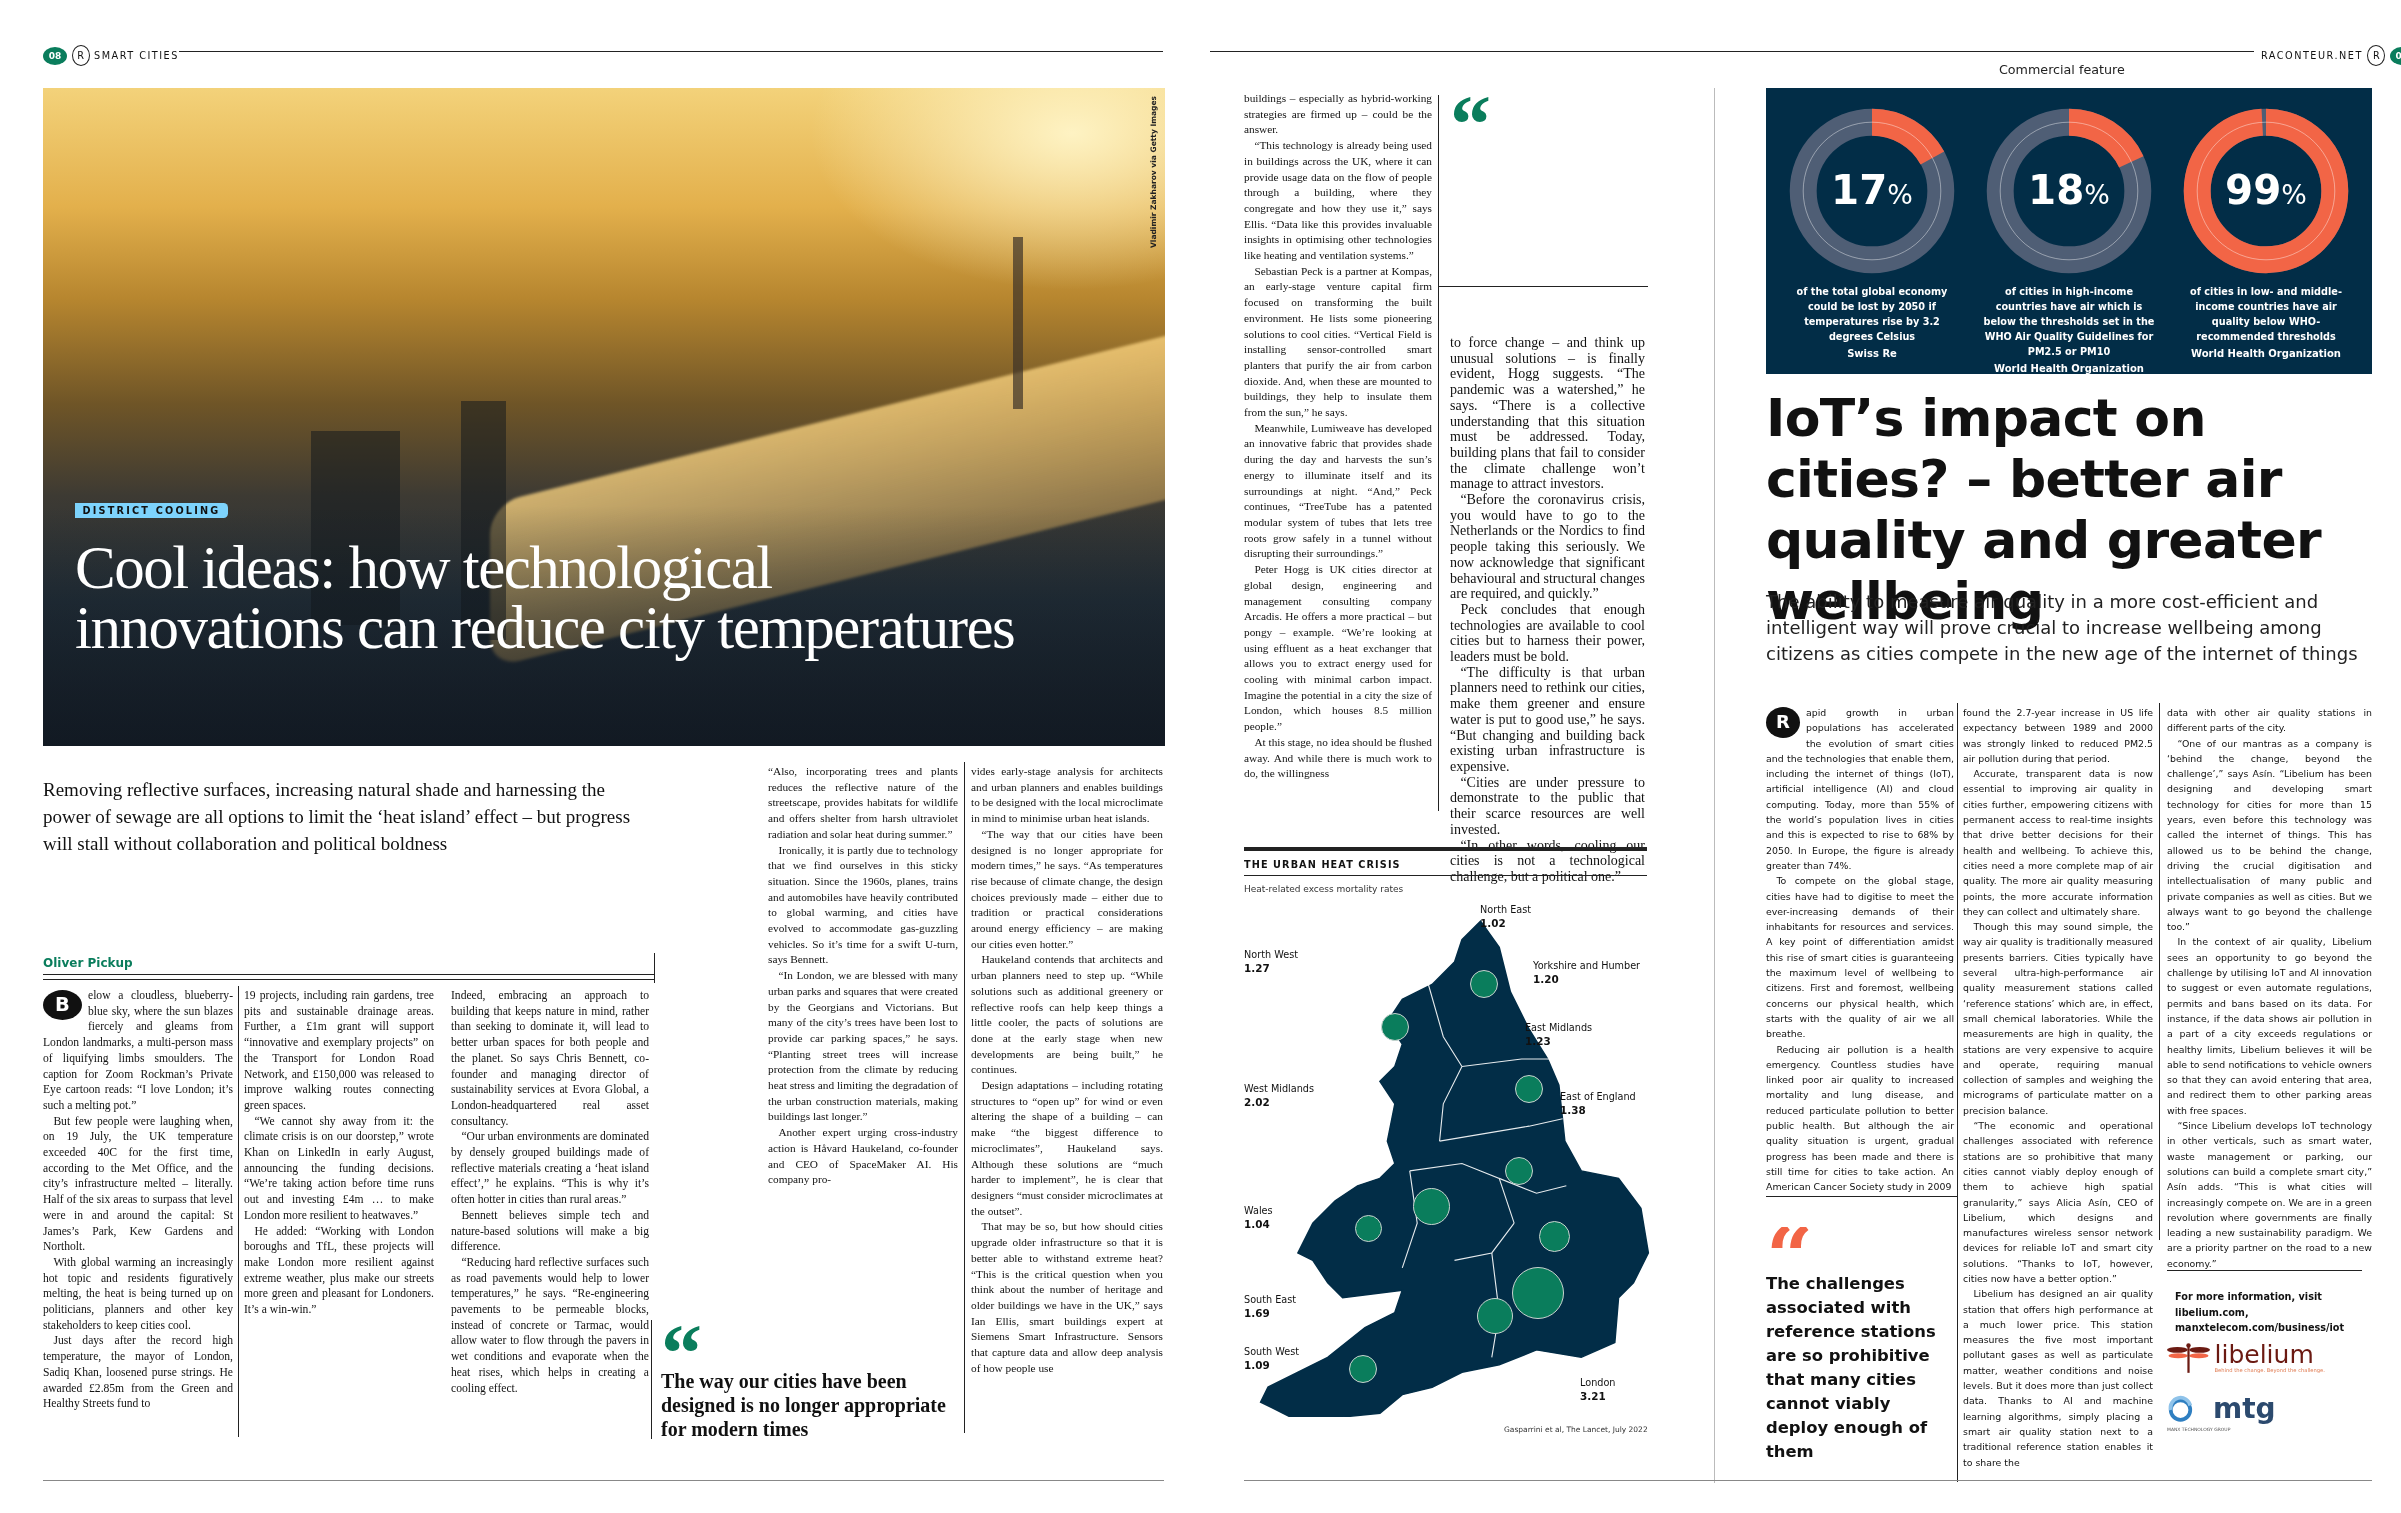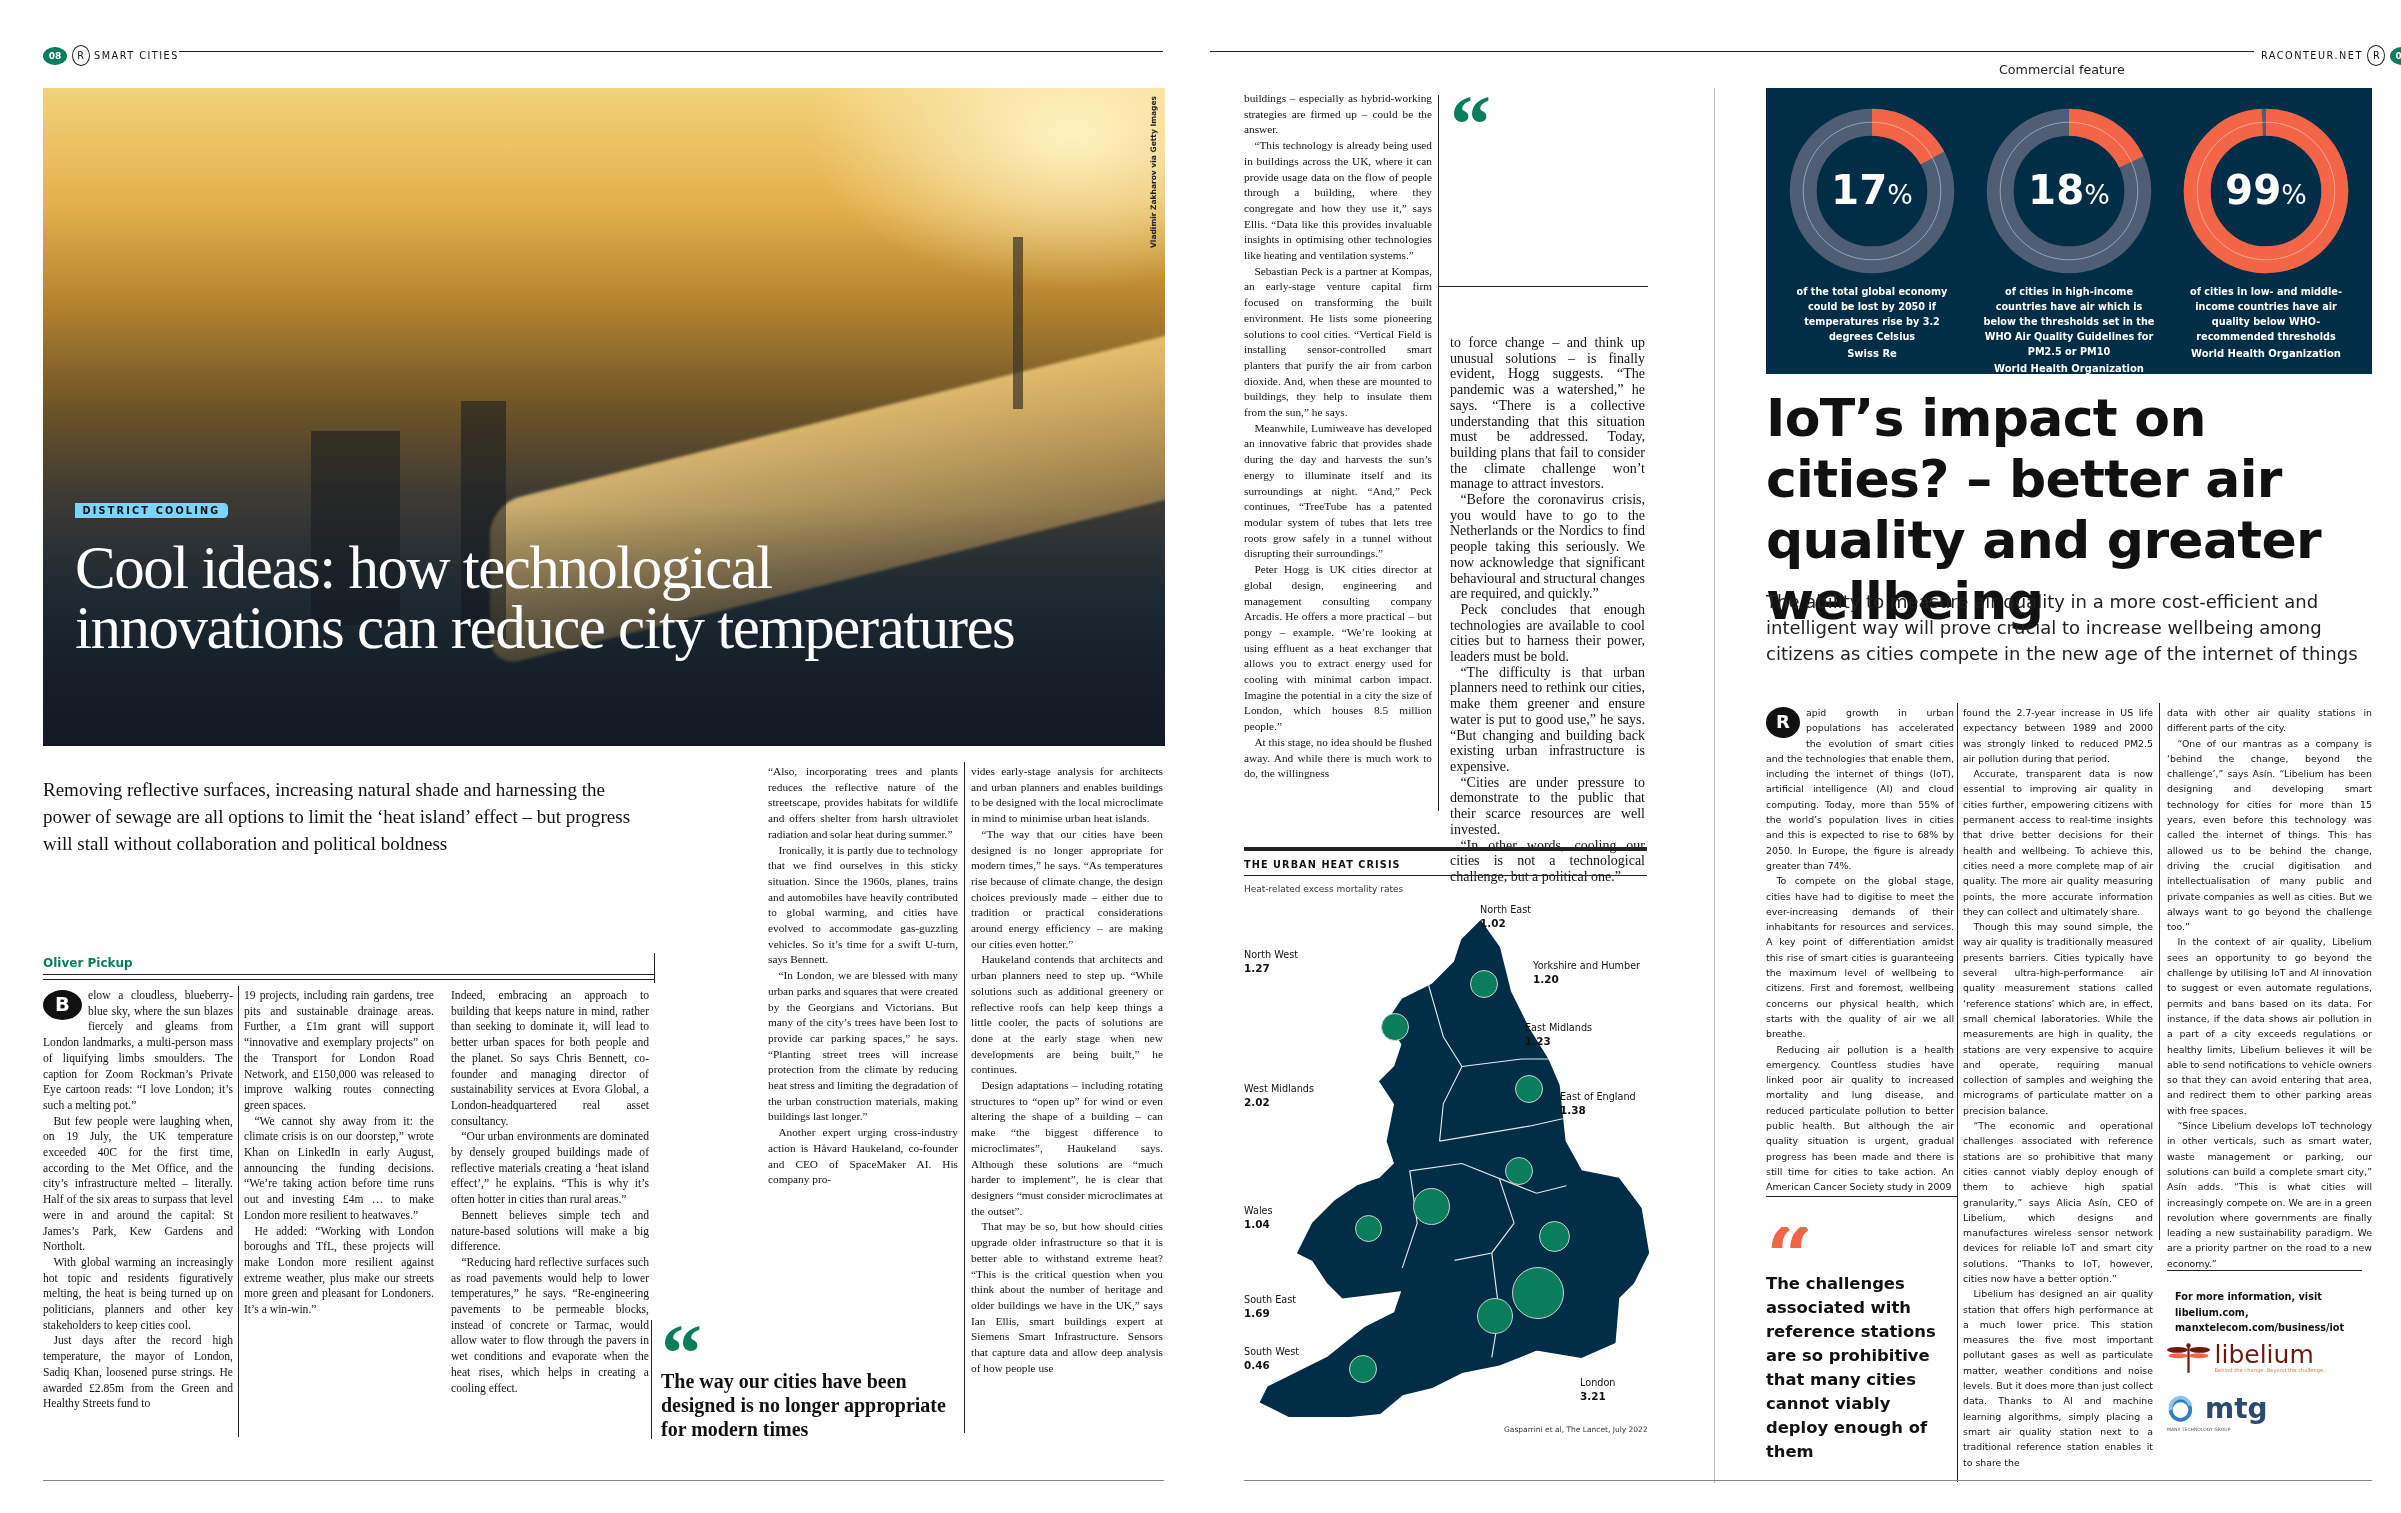--- a/index.html
+++ b/index.html
@@ -174,21 +174,21 @@
     <div class="rlabel" style="left: 1525px; top: 1022px;"><span>East Midlands</span><b>1.23</b></div>
     <div style="position: absolute; left: 1413px; top: 1188px; width: 37px; height: 37px; border-radius: 50%; background: rgb(10, 125, 92); border: 1.1px solid rgb(201, 211, 207);"></div>
     <div class="rlabel" style="left: 1244px; top: 1083px;"><span>West Midlands</span><b>2.02</b></div>
     <div style="position: absolute; left: 1539px; top: 1221px; width: 31px; height: 31px; border-radius: 50%; background: rgb(10, 125, 92); border: 1.1px solid rgb(201, 211, 207);"></div>
     <div class="rlabel" style="left: 1560px; top: 1091px;"><span>East of England</span><b>1.38</b></div>
     <div style="position: absolute; left: 1355px; top: 1215px; width: 27px; height: 27px; border-radius: 50%; background: rgb(10, 125, 92); border: 1.1px solid rgb(201, 211, 207);"></div>
     <div class="rlabel" style="left: 1244px; top: 1205px;"><span>Wales</span><b>1.04</b></div>
     <div style="position: absolute; left: 1477px; top: 1298px; width: 36px; height: 36px; border-radius: 50%; background: rgb(10, 125, 92); border: 1.1px solid rgb(201, 211, 207);"></div>
     <div class="rlabel" style="left: 1244px; top: 1294px;"><span>South East</span><b>1.69</b></div>
     <div style="position: absolute; left: 1349px; top: 1355px; width: 28px; height: 28px; border-radius: 50%; background: rgb(10, 125, 92); border: 1.1px solid rgb(201, 211, 207);"></div>
-    <div class="rlabel" style="left: 1244px; top: 1346px;"><span>South West</span><b>0.46</b></div>
+    <div class="rlabel" style="left: 1244px; top: 1346px;"><span>South West</span><b>1.09</b></div>
     <div style="position: absolute; left: 1512px; top: 1267px; width: 52px; height: 52px; border-radius: 50%; background: rgb(10, 125, 92); border: 1.1px solid rgb(201, 211, 207);"></div>
     <div class="rlabel" style="left: 1580px; top: 1377px;"><span>London</span><b>3.21</b></div>
   </div>
 <div class="map-src">Gasparrini et al, The Lancet, July 2022</div>
 
 <div class="commercial">Commercial feature</div>
 <div class="stats">
   <div class="stat">
     <svg width="172" height="172" viewBox="0 0 230 230">
       <circle cx="115" cy="115" r="92" fill="none" stroke="#4f5e75" stroke-width="36"></circle>
@@ -260,21 +260,21 @@
     <ellipse cx="15" cy="17" rx="13" ry="3.5" fill="#f26546"></ellipse>
       <ellipse cx="43" cy="17" rx="13" ry="3.5" fill="#f26546"></ellipse>
     <rect x="27.5" y="4" width="3" height="36" fill="#6b1a12"></rect>
       <circle cx="29" cy="3" r="3" fill="#6b1a12"></circle>
   </svg>
   <div>
     <div style="font-family:'DejaVu Sans',sans-serif;font-size:25px;color:#6b1a12;line-height:25px">libelium</div>
     <div style="font-family:'DejaVu Sans',sans-serif;font-size:5.2px;color:#e07a50">Behind the change. Beyond the challenge.</div>
   </div>
 </div>
-<div class="abs" style="left:2167px;top:1395px;display:flex;align-items:center;gap:11px">
+<div class="abs" style="left:2167px;top:1395px;display:flex;align-items:center;gap:19px">
   <svg width="27" height="27" viewBox="0 0 36 36">
     <circle cx="18" cy="20" r="13" fill="none" stroke="#2f7fc1" stroke-width="5"></circle>
     <path d="M5,20 A13,13 0 0 1 31,14" fill="none" stroke="#8fc3ea" stroke-width="5"></path>
   </svg>
   <div>
     <div style="font-family:'DejaVu Sans',sans-serif;font-weight:bold;font-size:28px;color:#2c4a6e;line-height:27px">mtg</div>
   </div>
 </div>
 <div class="abs" style="left:2167px;top:1427px;font-family:'DejaVu Sans',sans-serif;font-size:4.5px;color:#555">MANX TECHNOLOGY GROUP</div>
 <div class="rule" style="left:1244px;top:1480px;width:1128px;height:1.1px;background:#888"></div>

